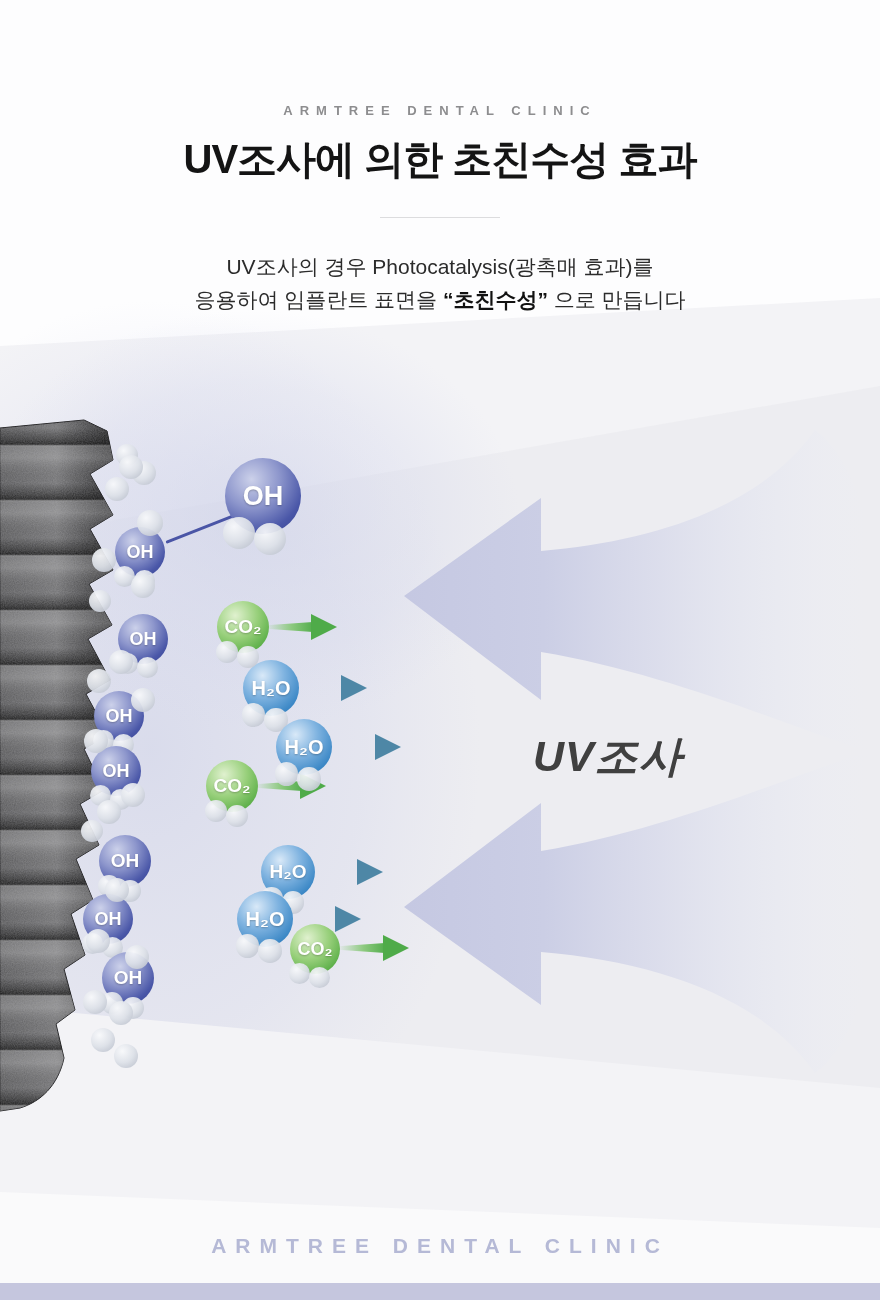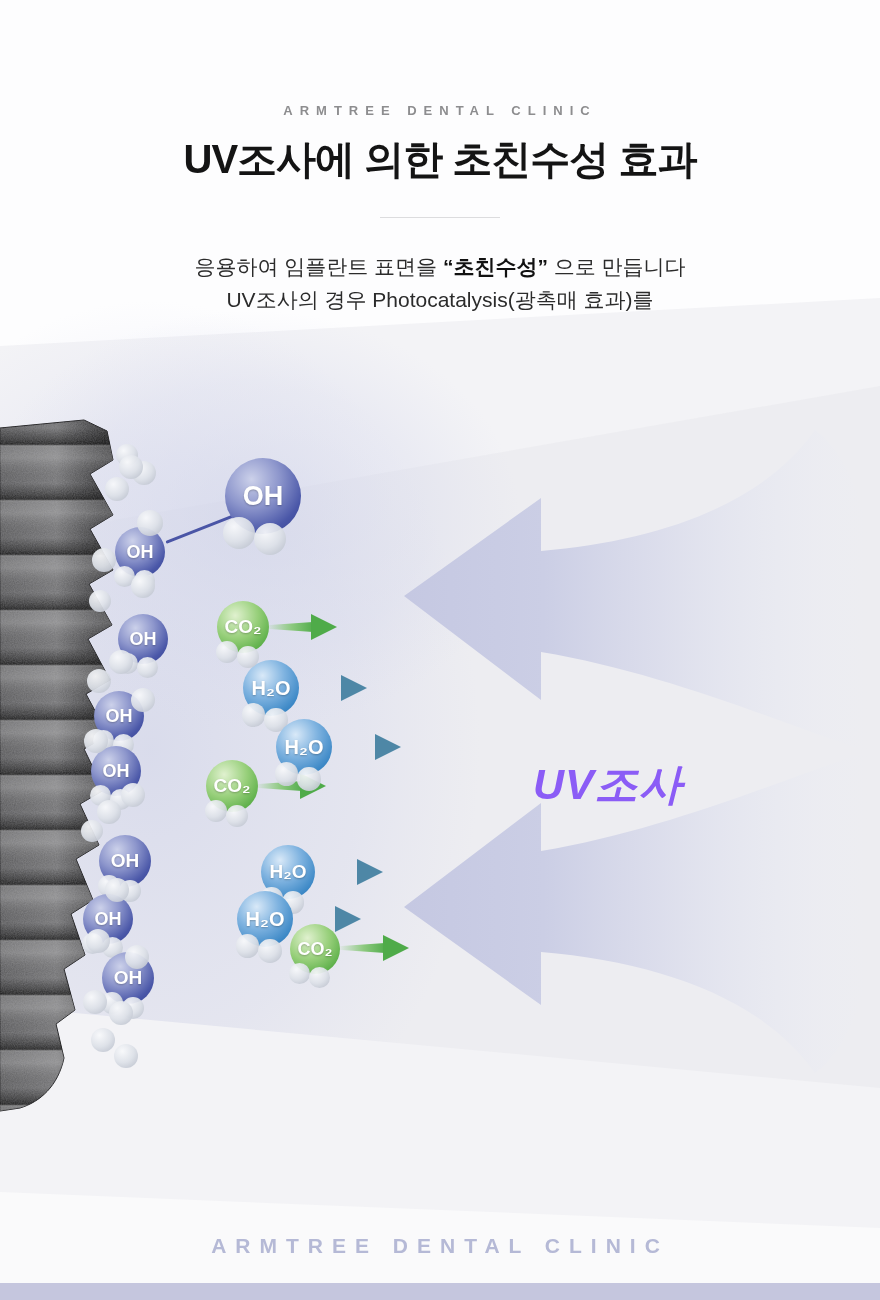--- a/index.html
+++ b/index.html
@@ -27,21 +27,21 @@
   .sarrow{position:absolute;width:72px;height:26px;z-index:5;}
   .sarrow .shaft{position:absolute;left:0;top:8px;width:47px;height:10px;
        clip-path:polygon(0 32%,100% 0,100% 100%,0 68%);}
   .sarrow .head{position:absolute;left:45px;top:0;width:0;height:0;
        border-top:13px solid transparent;border-bottom:13px solid transparent;}
   .sarrow.green .shaft{background:linear-gradient(90deg, rgba(255,255,255,0.05), #8cc97e 55%, #54ad4e);}
   .sarrow.green .head{border-left:26px solid #4fab49;}
   .sarrow.blue .shaft{background:linear-gradient(90deg, rgba(255,255,255,0.05), #9ebcc9 55%, #5e92b0;);}
   .sarrow.blue .head{border-left:26px solid #4e87a6;}
   .uv-label{position:absolute;left:533px;top:728px;z-index:8;font-size:43px;font-weight:700;
-       font-style:italic;color:#8b5cf6;letter-spacing:1px;margin-top:28px;}
+       font-style:italic;color:#404040;letter-spacing:1px;}
   
   .footer-brand{position:absolute;left:0;bottom:42px;width:880px;text-align:center;z-index:20;
        font-size:21px;font-weight:700;letter-spacing:9px;color:#b5b9d6;}
   .footer-bar{position:absolute;left:0;bottom:0;width:880px;height:17px;background:#c5c6de;z-index:21;}
 </style>
 </head>
 <body>
 
 <div class="page">
 
@@ -230,21 +230,21 @@
       <div class="sat" style="left: 109px; top: 1001px; height: 24px; width: 24px;"></div>
       <div class="sat" style="left: 91px; top: 1028px; height: 24px; width: 24px;"></div>
       <div class="sat" style="left: 114px; top: 1044px; height: 24px; width: 24px;"></div>
     </div>
 
   <div class="header">
     <div class="brand-top">ARMTREE DENTAL CLINIC</div>
     <div class="title">UV조사에 의한 초친수성 효과</div>
     <div class="divider"></div>
     <div class="subtitle">
+      <div>UV조사의 경우 Photocatalysis(광촉매 효과)를</div>
       <div><span>응용하여 임플란트 표면을 </span><b>“초친수성”</b><span> 으로 만듭니다</span></div>
-      <div>UV조사의 경우 Photocatalysis(광촉매 효과)를</div>
     </div>
   </div>
 
   <div class="footer-brand">ARMTREE DENTAL CLINIC</div>
   <div class="footer-bar"></div>
 
 </div>
 
 </body></html>

